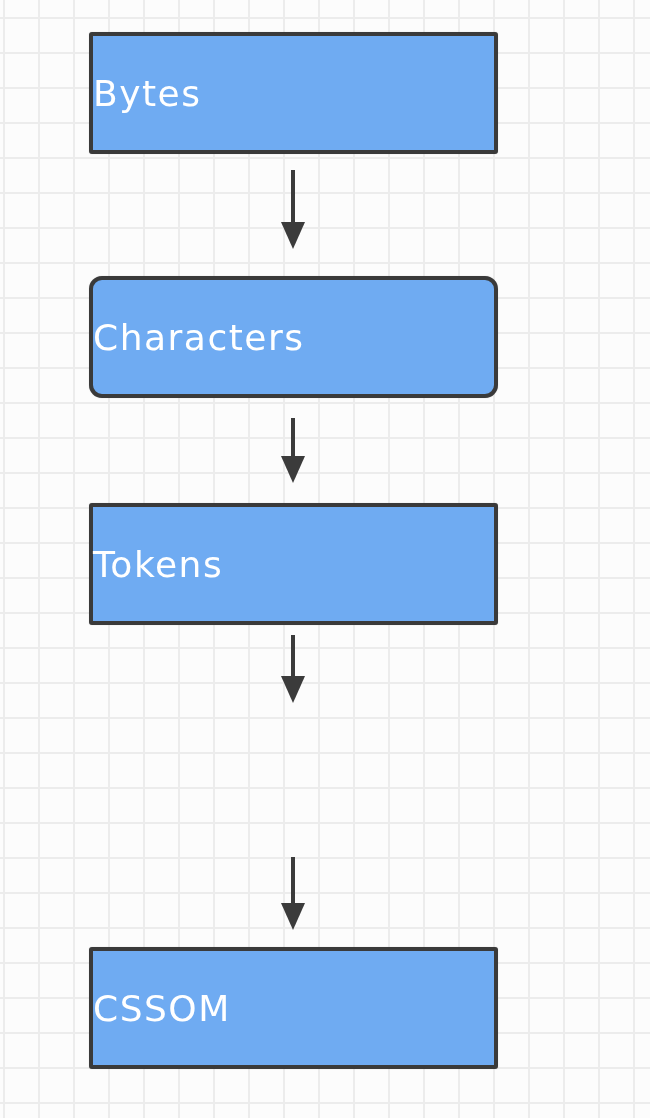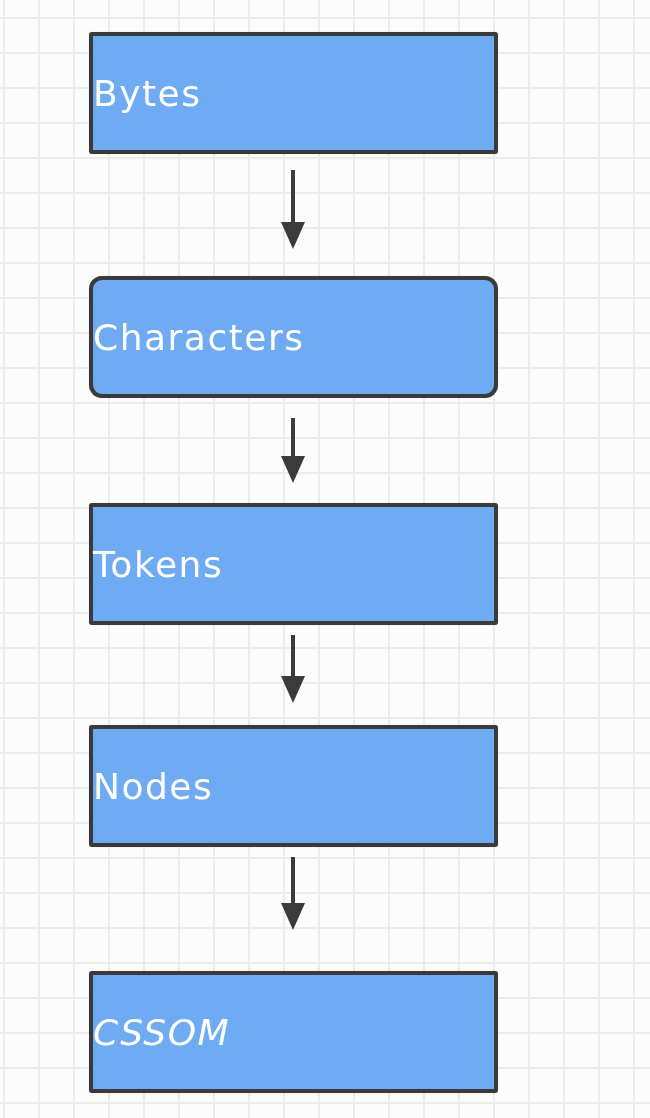--- a/index.html
+++ b/index.html
@@ -37,21 +37,21 @@
   .node span {
     color: #ffffff;
     font-size: 36px;
     letter-spacing: 1.5px;
     white-space: nowrap;
   }
   .n1 { top: 23px; }
   .n2 { top: 267px; border-radius: 13px; }
   .n3 { top: 494px; }
   .n4 { top: 716px; }
-  .n5 { top: 962px; font-style: italic; }
+  .n5 { top: 938px; }
 
   .arrow {
     position: absolute;
     left: 280px;
     width: 26px;
     display: flex;
     flex-direction: column;
     align-items: center;
   }
   .arrow .stem {
@@ -96,23 +96,20 @@
 
   <div class="node n3">
     <span>Tokens</span>
   </div>
 
   <div class="arrow a3">
     <div class="stem"></div>
     <div class="head"></div>
   </div>
 
-  <div class="node n4">
-    <span>Nodes</span>
-  </div>
 
   <div class="arrow a4">
     <div class="stem"></div>
     <div class="head"></div>
   </div>
 
   <div class="node n5">
     <span>CSSOM</span>
   </div>
 

